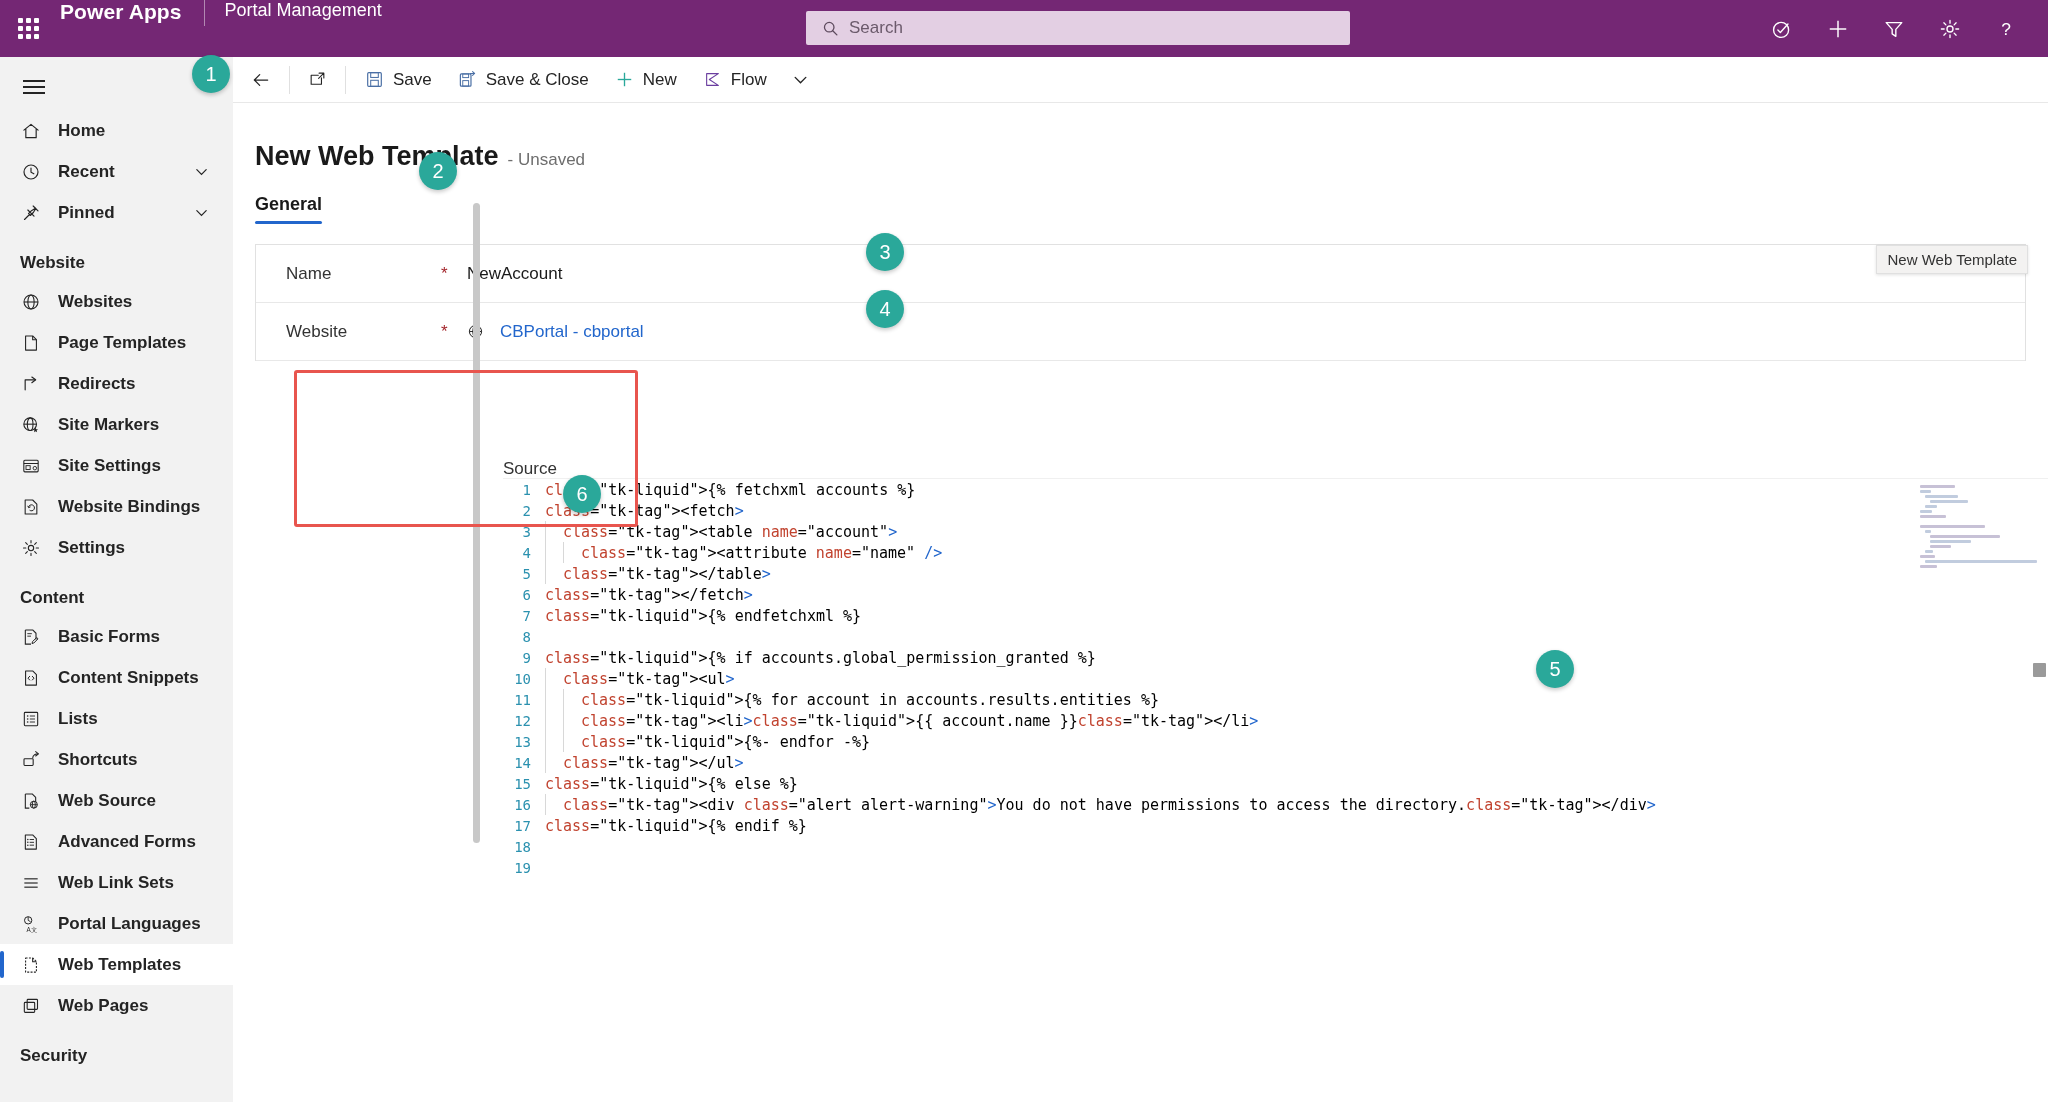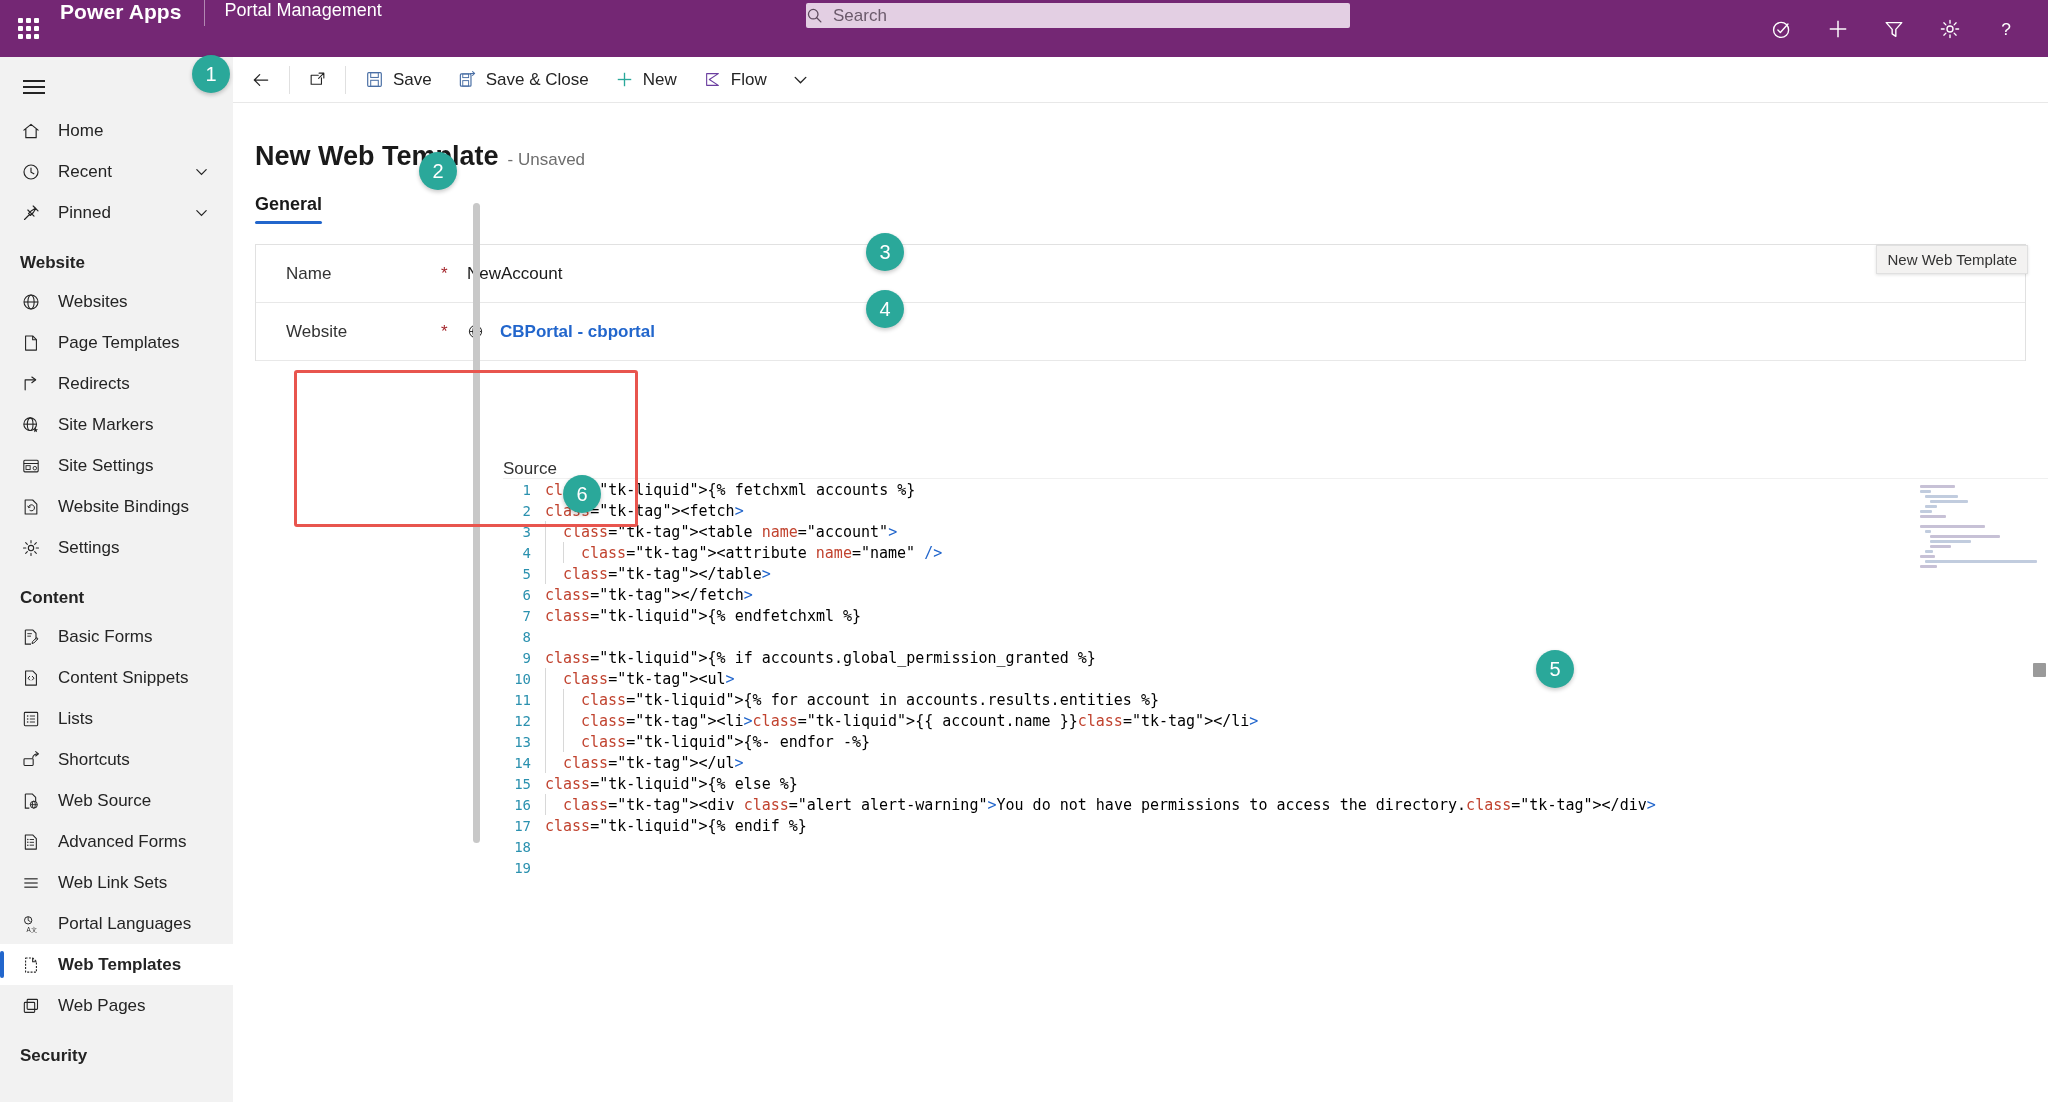--- a/index.html
+++ b/index.html
@@ -32,24 +32,24 @@
   .brand {
     color: #fff; font-size: 21px; font-weight: bold;
     margin-left: 4px; letter-spacing: .1px;
   }
   .brand-div {
     width: 1px; height: 26px; background: rgba(255,255,255,.45);
     margin: 0 20px 0 22px;
   }
   .appname { color: #fff; font-size: 18px; font-weight: 400; }
   .searchbox {
-    position: absolute; left: 806px; top: 3px;
-    width: 544px; height: 25px;
+    position: absolute; left: 806px; top: 11px;
+    width: 544px; height: 34px;
     background: #e3cfe3; border-radius: 2px;
-    display: flex; align-items: center; padding-left: 0;
+    display: flex; align-items: center; padding-left: 16px;
     cursor: text;
   }
   .searchbox .mag { margin-right: 10px; display:flex; }
   .searchbox .ph { font-size: 17px; color: #6b5a6b; }
   .top-icons {
     position: absolute; right: 14px; top: 0; height: 57px;
     display: flex; align-items: center; gap: 0px;
   }
   .top-icons .ti {
     width: 56px; height: 57px;
@@ -79,21 +79,21 @@
   .nav-item.active { background: #ffffff; font-weight: 600; }
   .nav-item.active::before {
     content: ""; position: absolute; left: 0; top: 7px;
     width: 4px; height: 27px; background: #2266cc; border-radius: 2px;
   }
   .nav-ico {
     width: 22px; height: 22px; margin-right: 16px;
     display: flex; align-items: center; justify-content: center;
     flex: 0 0 22px;
   }
-  .nav-lbl { white-space: nowrap; }
+  .nav-lbl { white-space: nowrap; font-weight: bold; }
   .nav-chev { position: absolute; right: 24px; display: flex; }
   .nav-group {
     font-size: 17px; font-weight: 600; color: #242424;
     padding: 20px 0 8px 20px;
   }
 
   
   .main {
     position: absolute; left: 233px; top: 57px;
     width: 1815px; height: 1045px; background: #fff;
@@ -134,21 +134,21 @@
   .form-row {
     height: 58px; display: flex; align-items: center;
     border-bottom: 1px solid #e8e8e8;
   }
   .form-lbl {
     width: 185px; padding-left: 30px;
     font-size: 17px; color: #333;
   }
   .req-star { color: #a4262c; font-size: 17px; width: 26px; }
   .form-val { font-size: 17px; color: #1a1a1a; display: flex; align-items: center; gap: 9px; }
-  .form-val.link { color: #2266cc; font-weight: 700; cursor: pointer; gap: 16px; }
+  .form-val.link { color: #2266cc; font-weight: 400; cursor: pointer; gap: 16px; }
 
   
   .src-label {
     position: absolute; left: 270px; top: 356px;
     font-size: 17px; color: #333;
   }
   .editor {
     position: absolute; left: 270px; top: 375px;
     width: 1777px; height: 624px;
     background: #ffffff; overflow: hidden;

